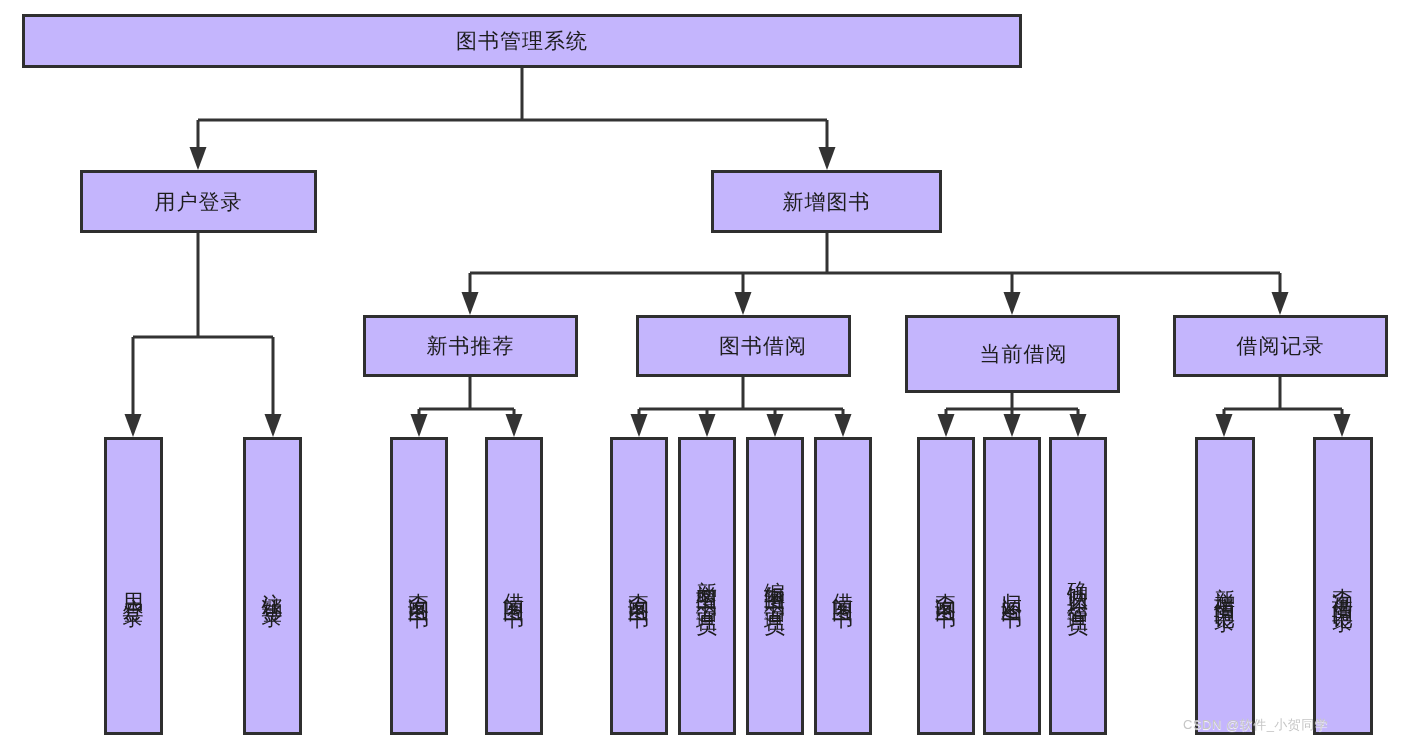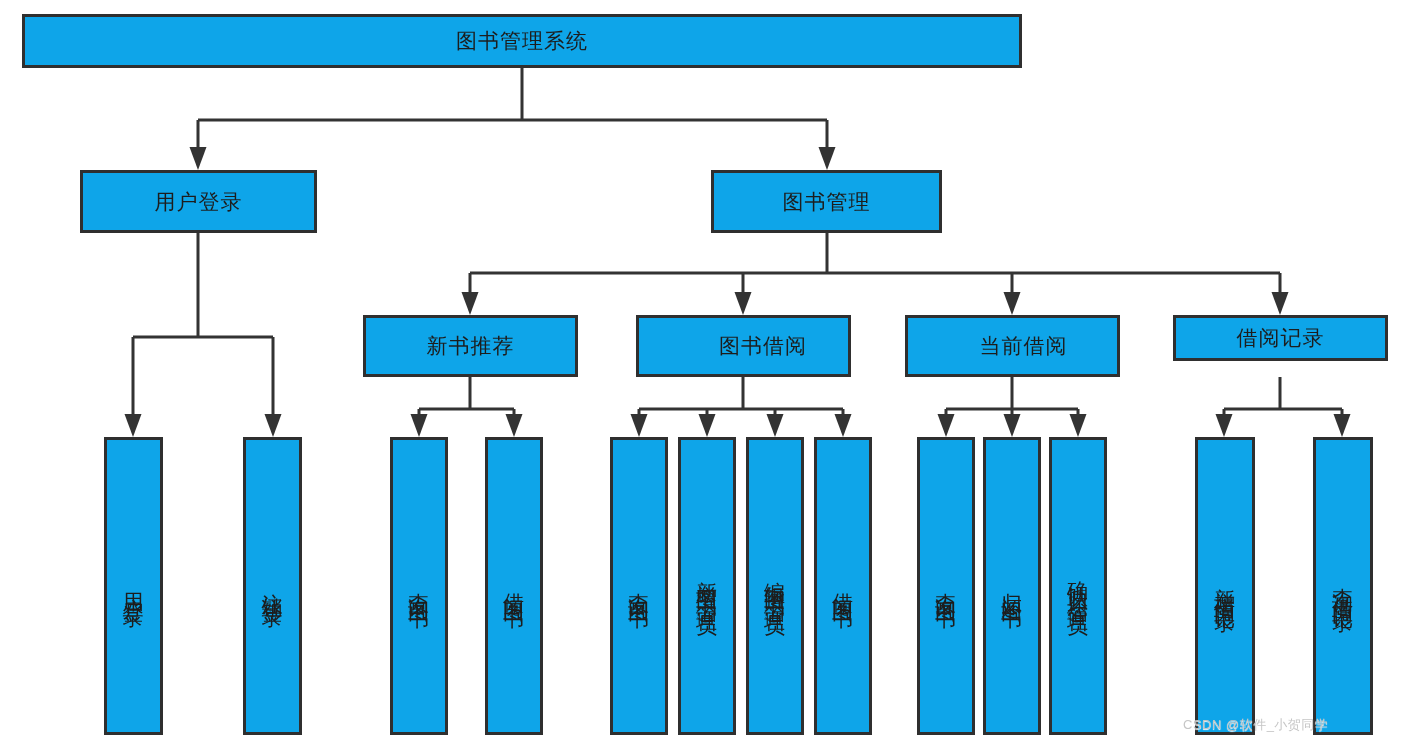--- a/index.html
+++ b/index.html
@@ -1,21 +1,21 @@
 <!DOCTYPE html>
 <html><head>
 <meta charset="utf-8">
 <style>
   html,body{margin:0;padding:0;background:#ffffff;}
   #stage{
     position:relative;width:1405px;height:747px;background:#ffffff;
     font-family:"Liberation Sans","DejaVu Sans",sans-serif;overflow:hidden;
   }
   .box{
-    position:absolute;box-sizing:border-box;border:3px solid #2f2f2f;background:#0ea5e9;
+    position:absolute;box-sizing:border-box;border:3px solid #2f2f2f;background:#c4b5fd;
     display:flex;align-items:center;justify-content:center;
     color:#1d1d1d;
   }
   .hbox{font-size:21px;letter-spacing:1px;}
   .vbox span{
     writing-mode:vertical-rl;text-orientation:mixed;
     font-size:21px;line-height:1;letter-spacing:5px;white-space:nowrap;
   }
   #connectors{position:absolute;left:0;top:0;}
   #connectors path{stroke:#333333;stroke-width:3;fill:none;}
@@ -24,22 +24,22 @@
     position:absolute;left:1183px;top:716px;width:222px;
     color:#c6c6c6;font-size:13px;letter-spacing:0.5px;white-space:nowrap;
     text-shadow:0 1px 1px #ffffff;
   }
   
   .b-root {left:22px;  top:14px;  width:1000px;height:54px;}
   .b-l2-0 {left:80px;  top:170px; width:237px; height:63px;}
   .b-l2-1 {left:711px; top:170px; width:231px; height:63px;}
   .b-l3-0 {left:363px; top:315px; width:215px; height:62px;font-family:Liberation Mono, monospace;}
   .b-l3-1 {left:636px; top:315px; width:215px; height:62px;padding-left:39px;}
-  .b-l3-2 {left:905px; top:315px; width:215px; height:62px;padding-left:22px;}
-  .b-l3-3 {left:1173px;top:315px; width:215px; height:46px;}
+  .b-l3-2 {left:905px; top:315px; width:215px; height:78px;padding-left:22px;}
+  .b-l3-3 {left:1173px;top:315px; width:215px; height:62px;}
   .b-leaf-0 {left:104px; top:437px;width:59px;height:298px;}
   .b-leaf-1 {left:243px; top:437px;width:59px;height:298px;}
   .b-leaf-2 {left:390px; top:437px;width:58px;height:298px;}
   .b-leaf-3 {left:485px; top:437px;width:58px;height:298px;}
   .b-leaf-4 {left:610px; top:437px;width:58px;height:298px;}
   .b-leaf-5 {left:678px; top:437px;width:58px;height:298px;}
   .b-leaf-6 {left:746px; top:437px;width:58px;height:298px;}
   .b-leaf-7 {left:814px; top:437px;width:58px;height:298px;}
   .b-leaf-8 {left:917px; top:437px;width:58px;height:298px;}
   .b-leaf-9 {left:983px; top:437px;width:58px;height:298px;}
@@ -82,21 +82,21 @@
   </svg>
 
   <div class="box hbox b-root">
     <span>图书管理系统</span>
   </div>
 
   <div class="box hbox b-l2-0">
     <span>用户登录</span>
   </div>
   <div class="box hbox b-l2-1">
-    <span>图书管理</span>
+    <span>新增图书</span>
   </div>
 
   <div class="box hbox b-l3-0">
     <span>新书推荐</span>
   </div>
   <div class="box hbox b-l3-1">
     <span>图书借阅</span>
   </div>
   <div class="box hbox b-l3-2">
     <span>当前借阅</span>

